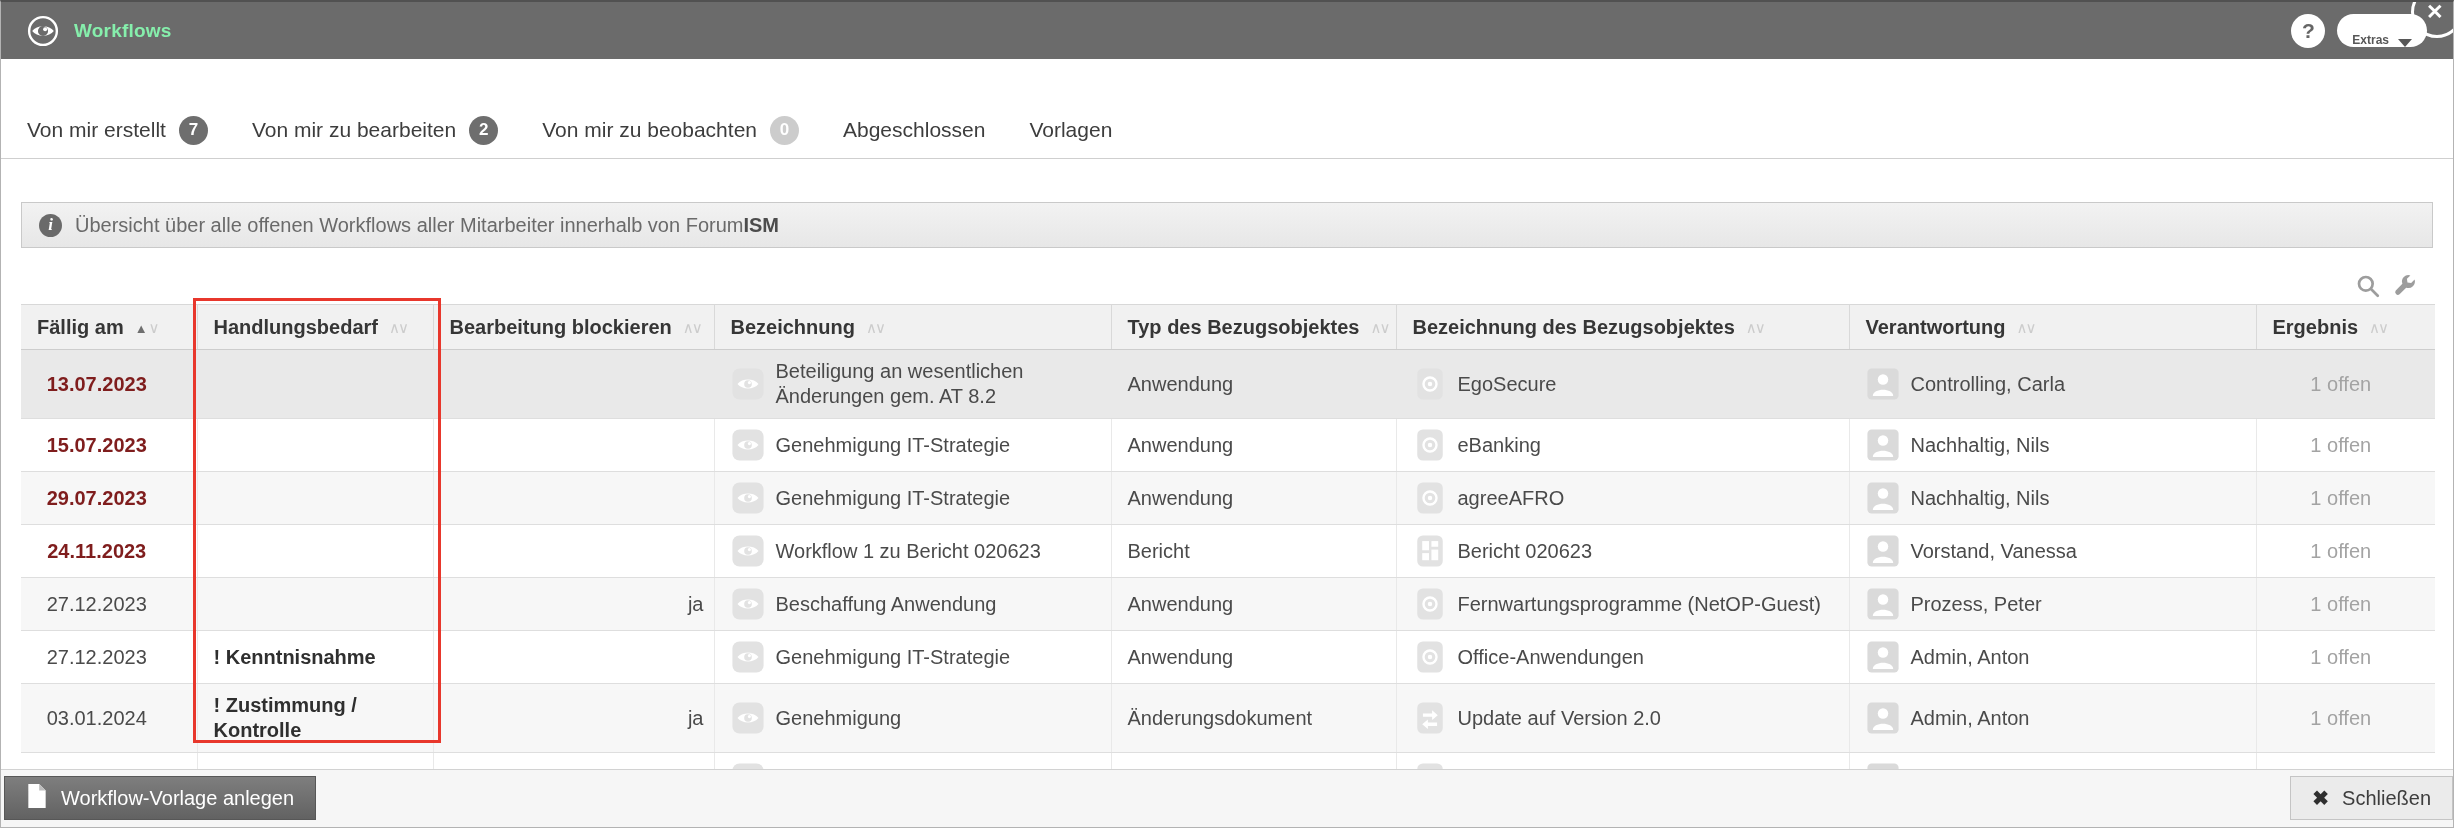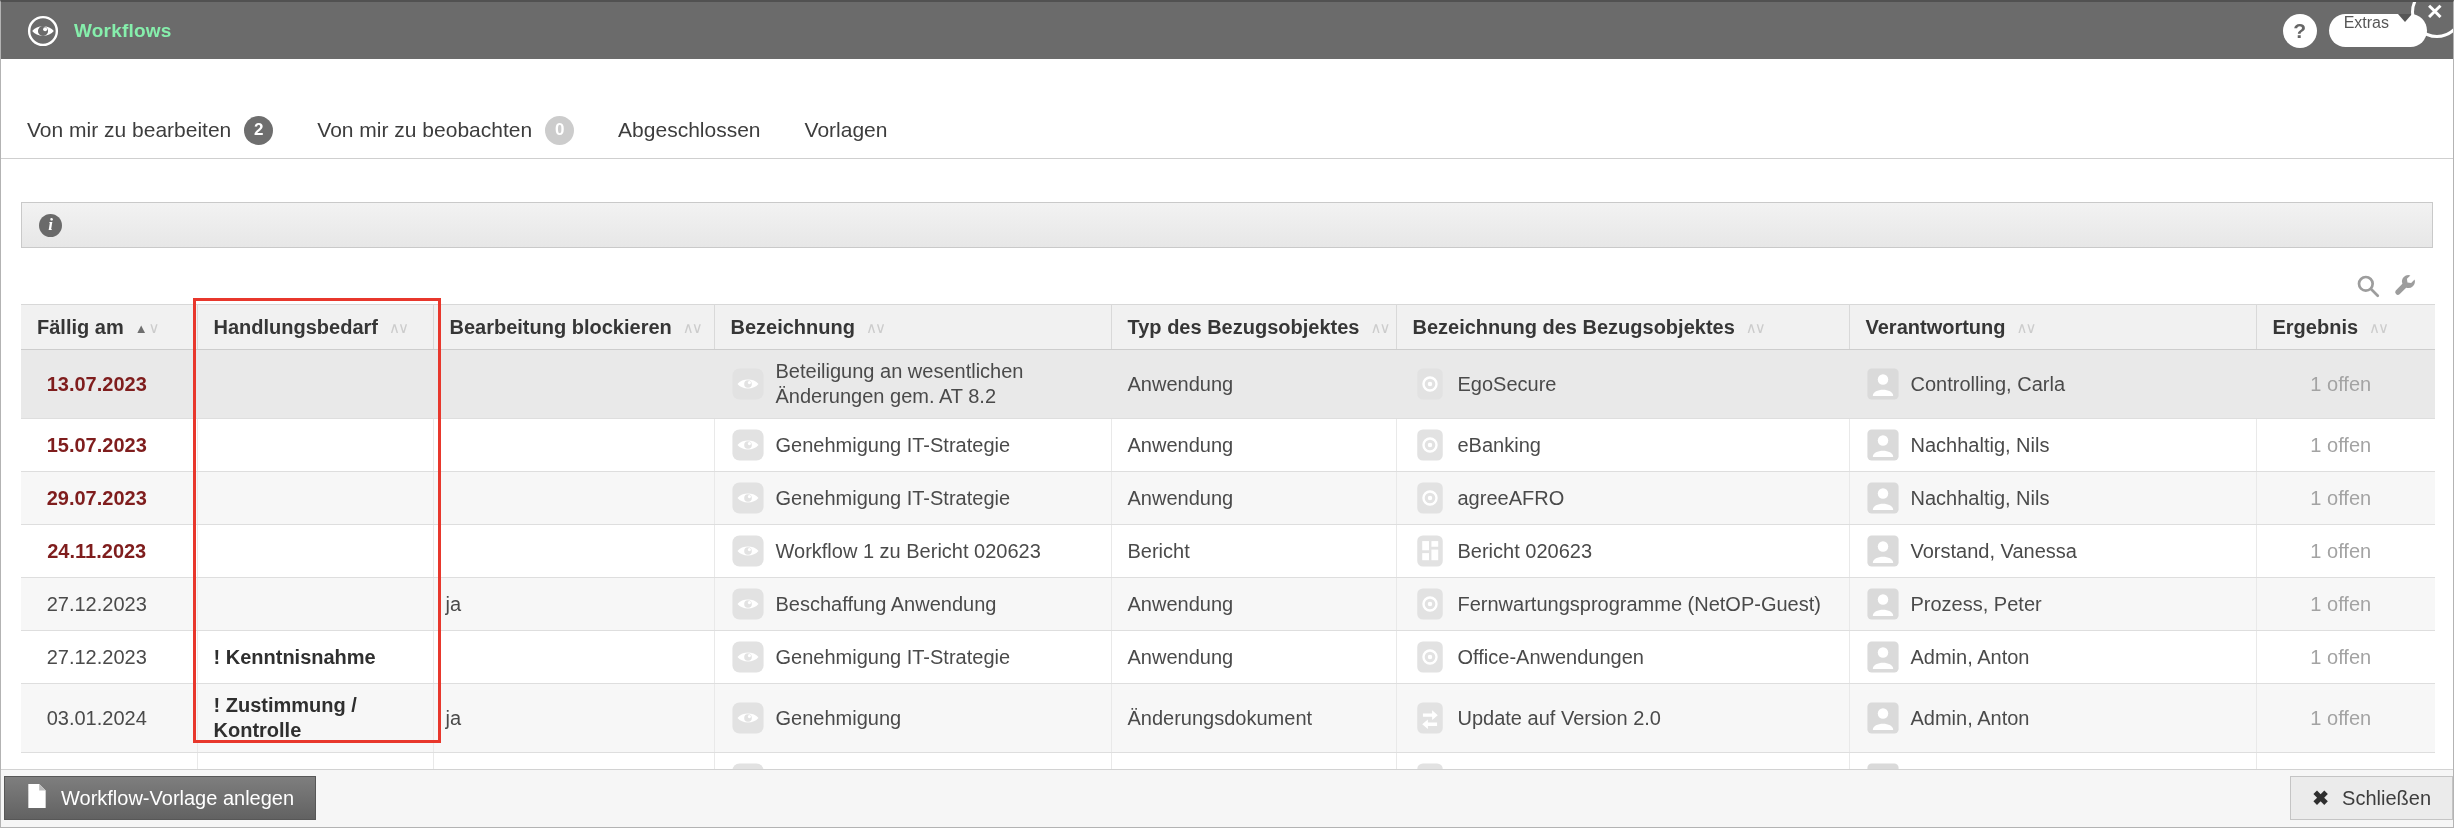--- a/index.html
+++ b/index.html
@@ -10,22 +10,22 @@
     font-family:"Liberation Sans", sans-serif;
     -webkit-font-smoothing:antialiased;
   }
   
   .topbar{height:57px;background:#6b6b6b;display:flex;align-items:center;padding:0 0 0 26px;position:relative;}
   .topbar .eye{width:32px;height:32px;flex:0 0 auto;}
   .topbar-title{color:#86efac;font-size:19px;font-weight:bold;margin-left:15px;letter-spacing:.2px;}
   .topbar-right{margin-left:auto;display:flex;align-items:center;gap:12px;margin-right:26px;}
   .help-btn{width:34px;height:34px;border-radius:50%;background:#fff;color:#666;font-weight:bold;font-size:21px;
     display:flex;align-items:center;justify-content:center;cursor:default;}
-  .extras-btn{height:33px;border-radius:17px;background:#fff;color:#575757;font-weight:normal;font-size:16px;
-    padding:0 15px;display:flex;align-items:flex-start;gap:9px;cursor:default;}
+  .extras-btn{height:33px;border-radius:17px;background:#fff;color:#575757;font-weight:bold;font-size:12px;
+    padding:0 15px;display:flex;align-items:flex-end;gap:9px;cursor:default;}
   .caret-down{width:0;height:0;border-left:7px solid transparent;border-right:7px solid transparent;border-top:8px solid #575757;}
   .close-btn{position:absolute;top:-16px;right:-10px;width:46px;height:46px;border:3px solid #fff;border-radius:50%;}
   .close-btn .x{position:absolute;left:12px;top:12px;color:#fff;font-size:21px;font-weight:bold;line-height:1;}
   
   .tabbar{display:flex;align-items:flex-end;margin-top:36px;padding-left:4px;border-bottom:1px solid #cfcfcf;height:64px;box-sizing:border-box;}
   .tab{display:flex;align-items:center;gap:13px;padding:0 22px;height:56px;font-size:21px;color:#3d3d3d;cursor:default;box-sizing:border-box;}
   .tab.active{background:#fff;border:1px solid #cfcfcf;border-bottom:1px solid #fff;border-top:7px solid #6b6b6b;height:64px;margin-bottom:-1px;}
   .badge{min-width:29px;height:29px;border-radius:50%;background:#6e6e6e;color:#fff;font-size:17px;font-weight:bold;
     display:flex;align-items:center;justify-content:center;box-sizing:border-box;padding:0 5px;}
   .badge.light{background:#cccccc;}
@@ -47,21 +47,21 @@
   .sorts{display:inline-block;margin-left:11px;font-size:15px;color:#cccccc;letter-spacing:-2px;font-weight:normal;vertical-align:1px;}
   .sorts .up-active{color:#6f6f6f;font-size:13px;letter-spacing:0;margin-right:1px;}
   tbody td{border-bottom:1px solid #dedede;border-right:1px solid #e9e9e9;font-size:20px;color:#4a4a4a;
     padding:9px 10px 9px 16px;line-height:25px;vertical-align:middle;box-sizing:border-box;}
   tbody td:last-child{border-right:none;}
   tr.shade-dark{background:#e9e9e9;}
   tr.shade-light{background:#f7f7f7;}
   td.c-due{text-align:center;padding-left:0;padding-right:24px;}
   td.c-due.b{font-weight:bold;color:#7f1d1d;}
   td.c-action{font-weight:bold;color:#2f2f2f;}
-  td.c-block{text-align:left;padding-left:12px;}
+  td.c-block{text-align:right;padding-left:6px;}
   td.c-result{text-align:center;color:#a3a3a3;padding-left:0;}
   .cellflex{display:flex;align-items:center;gap:11px;}
   .cellflex .icon{flex:0 0 auto;width:34px;height:34px;display:flex;}
   .hb-box{position:absolute;left:172px;top:-6px;width:242px;height:439px;border:3px solid #e8372c;pointer-events:none;z-index:5;}
   
   .footer{position:absolute;left:0;right:0;bottom:0;height:58px;background:#f6f6f6;border-top:1px solid #d2d2d2;box-sizing:border-box;}
   .footer-inner{display:flex;gap:9px;padding:6px 0 0 3px;justify-content:space-between;}
   .btn{height:44px;display:flex;align-items:center;gap:13px;padding:0 21px;font-size:20px;cursor:default;box-sizing:border-box;}
   .btn-dark{background:linear-gradient(#7e7e7e,#626262);border:1px solid #575757;color:#fff;}
   .btn-light{background:#ebebeb;border:1px solid #c4c4c4;color:#3d3d3d;}
@@ -87,39 +87,44 @@
       <span class="caret-down"></span>
     </div>
   </div>
   <div class="close-btn">
     <span class="x">✕</span>
   </div>
 </div>
 
 <div class="tabbar">
   <div class="tab">
+    <span>Von mir erstellt</span>
+    <span class="badge">7</span>
+  </div>
+  <div class="tab">
     <span>Von mir zu bearbeiten</span>
     <span class="badge">2</span>
   </div>
   <div class="tab">
     <span>Von mir zu beobachten</span>
     <span class="badge light">0</span>
   </div>
   <div class="tab">
     <span>Abgeschlossen</span>
 
   </div>
   <div class="tab">
     <span>Vorlagen</span>
 
   </div>
 </div>
 
 <div class="infobar">
   <span class="info-icon">i</span>
+  <span><span>Übersicht über alle offenen Workflows aller Mitarbeiter innerhalb von Forum</span><b>ISM</b></span>
 </div>
 
 <div class="table-tools">
   <span class="tool">
     <svg viewBox="0 0 24 24" width="26" height="26" fill="none" stroke="#9d9d9d" stroke-width="2.5" stroke-linecap="round">
       <circle cx="10" cy="10" r="6.3"></circle>
         <line x1="15" y1="15" x2="21" y2="21"></line>
     </svg>
   </span>
   <span class="tool">

